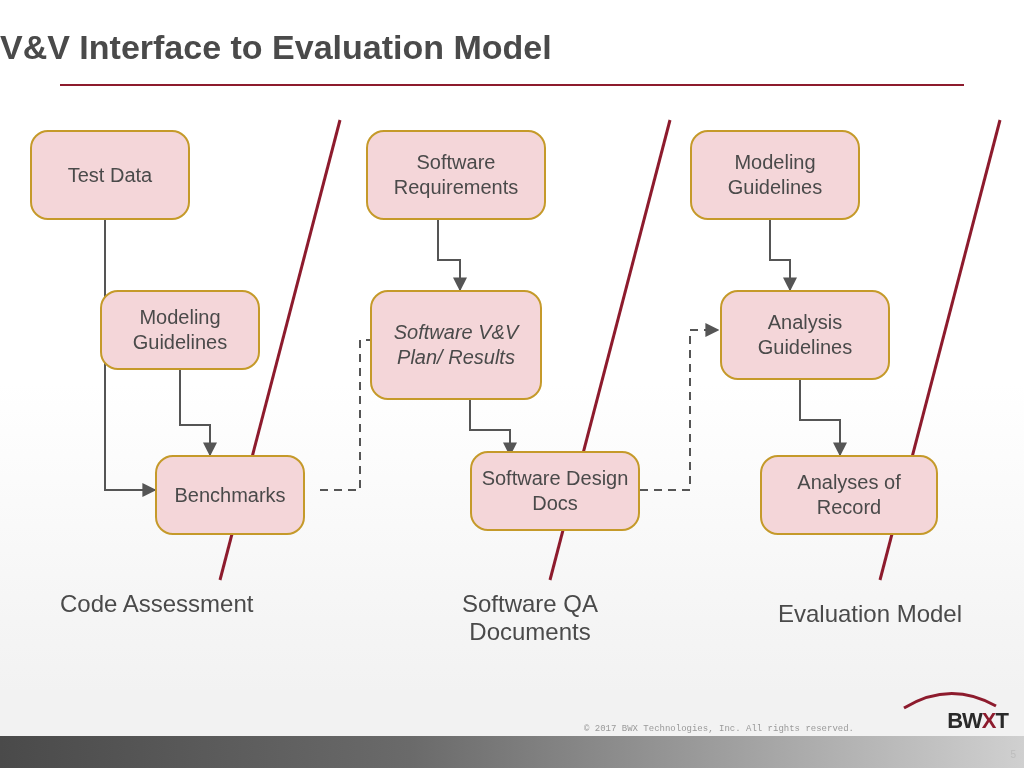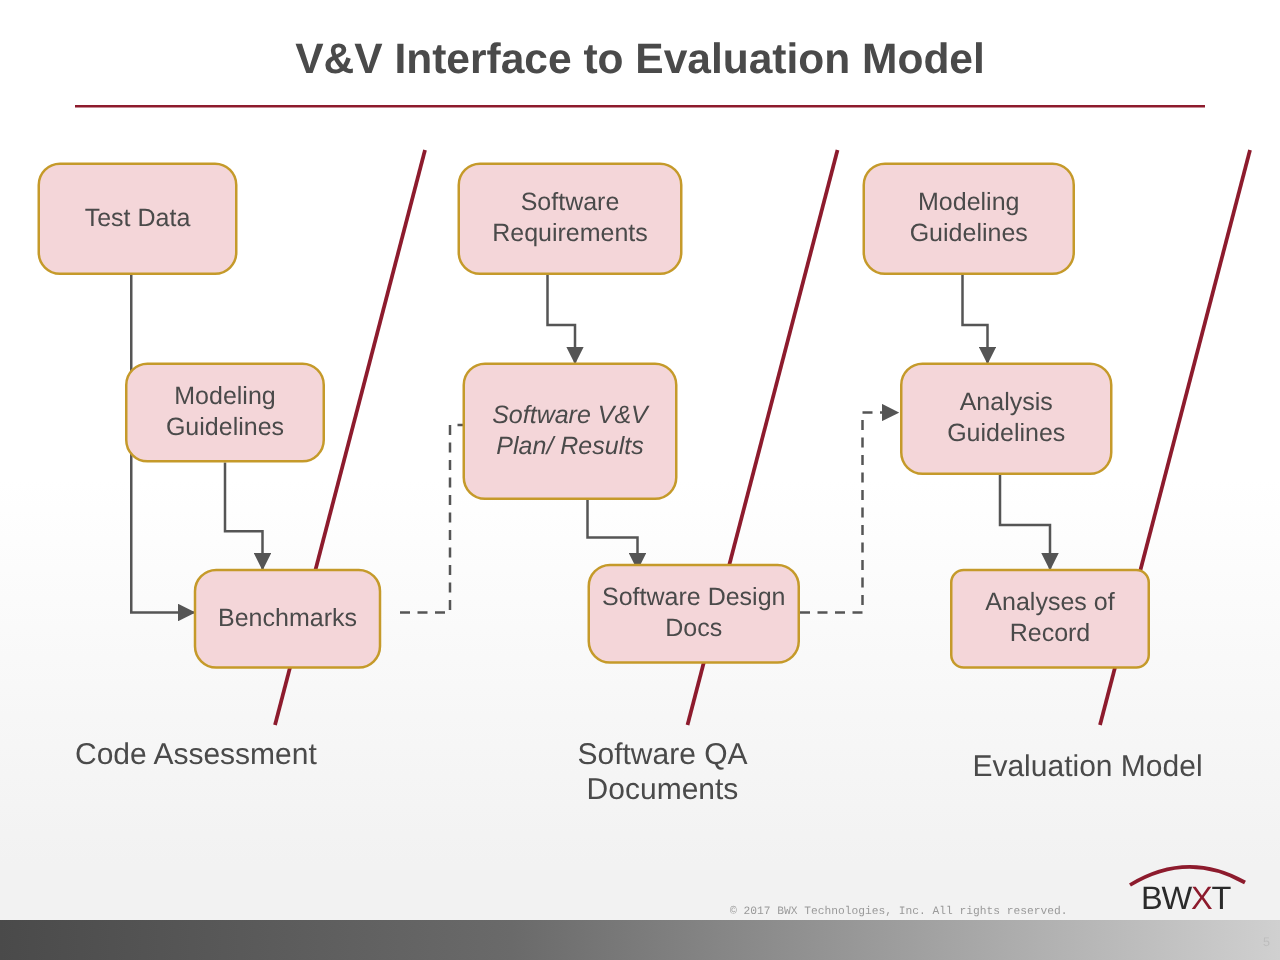--- a/index.html
+++ b/index.html
@@ -10,21 +10,20 @@
     font-family: "Segoe UI", Arial, sans-serif;
     background: linear-gradient(to bottom, #ffffff 0%, #ffffff 50%, #f2f2f2 90%);
     position: relative;
     overflow: hidden;
   }
   .title {
     position: absolute;
     top: 28px;
     left: 0;
     width: 1024px;
-    text-align: center;
     font-size: 34px;
     font-weight: 700;
     color: #4a4a4a;
   }
   .rule {
     position: absolute;
     top: 84px;
     left: 60px;
     width: 904px;
     height: 0;
@@ -68,24 +67,24 @@
   .copyright {
     position: absolute;
     bottom: 34px;
     right: 170px;
     font-size: 9px;
     color: #9a9a9a;
     font-family: Liberation Mono, monospace;
   }
   .logo {
     position: absolute;
-    right: 40px;
+    right: 16px;
     bottom: 34px;
-    font-size: 26px;
-    font-weight: 400;
+    font-size: 22px;
+    font-weight: 700;
     color: #2a2a2a;
     letter-spacing: -1px;
   }
   .logo .x { color: #8d1b2d; }
   .logo-arc {
     position: absolute;
     right: 24px;
     bottom: 56px;
     width: 100px;
     height: 24px;
@@ -136,21 +135,21 @@
 <div class="node" style="left:30px; top:130px; width:160px; height:90px;">Test Data</div>
 <div class="node" style="left:100px; top:290px; width:160px; height:80px;">Modeling Guidelines</div>
 <div class="node" style="left:155px; top:455px; width:150px; height:80px;">Benchmarks</div>
 
 <div class="node" style="left:366px; top:130px; width:180px; height:90px;">Software Requirements</div>
 <div class="node" style="left:370px; top:290px; width:172px; height:110px;font-style:italic;">Software V&amp;V Plan/ Results</div>
 <div class="node" style="left:470px; top:451px; width:170px; height:80px;">Software Design Docs</div>
 
 <div class="node" style="left:690px; top:130px; width:170px; height:90px;">Modeling Guidelines</div>
 <div class="node" style="left:720px; top:290px; width:170px; height:90px;">Analysis Guidelines</div>
-<div class="node" style="left:760px; top:455px; width:160px; height:80px;border-radius:11px;">Analyses of Record</div>
+<div class="node" style="left:760px; top:455px; width:178px; height:80px;">Analyses of Record</div>
 
 <div class="section-label" style="left:60px; top:590px; width:200px; text-align:left;">Code Assessment</div>
 <div class="section-label" style="left:430px; top:590px; width:200px;">Software QA Documents</div>
 <div class="section-label" style="left:770px; top:600px; width:200px;">Evaluation Model</div>
 
 <div class="copyright">© 2017 BWX Technologies, Inc. All rights reserved.</div>
 
 <svg class="logo-arc" viewBox="0 0 100 24">
   <path d="M 4 20 Q 50 -8 96 18" stroke="#8d1b2d" stroke-width="3" fill="none"></path>
 </svg>

